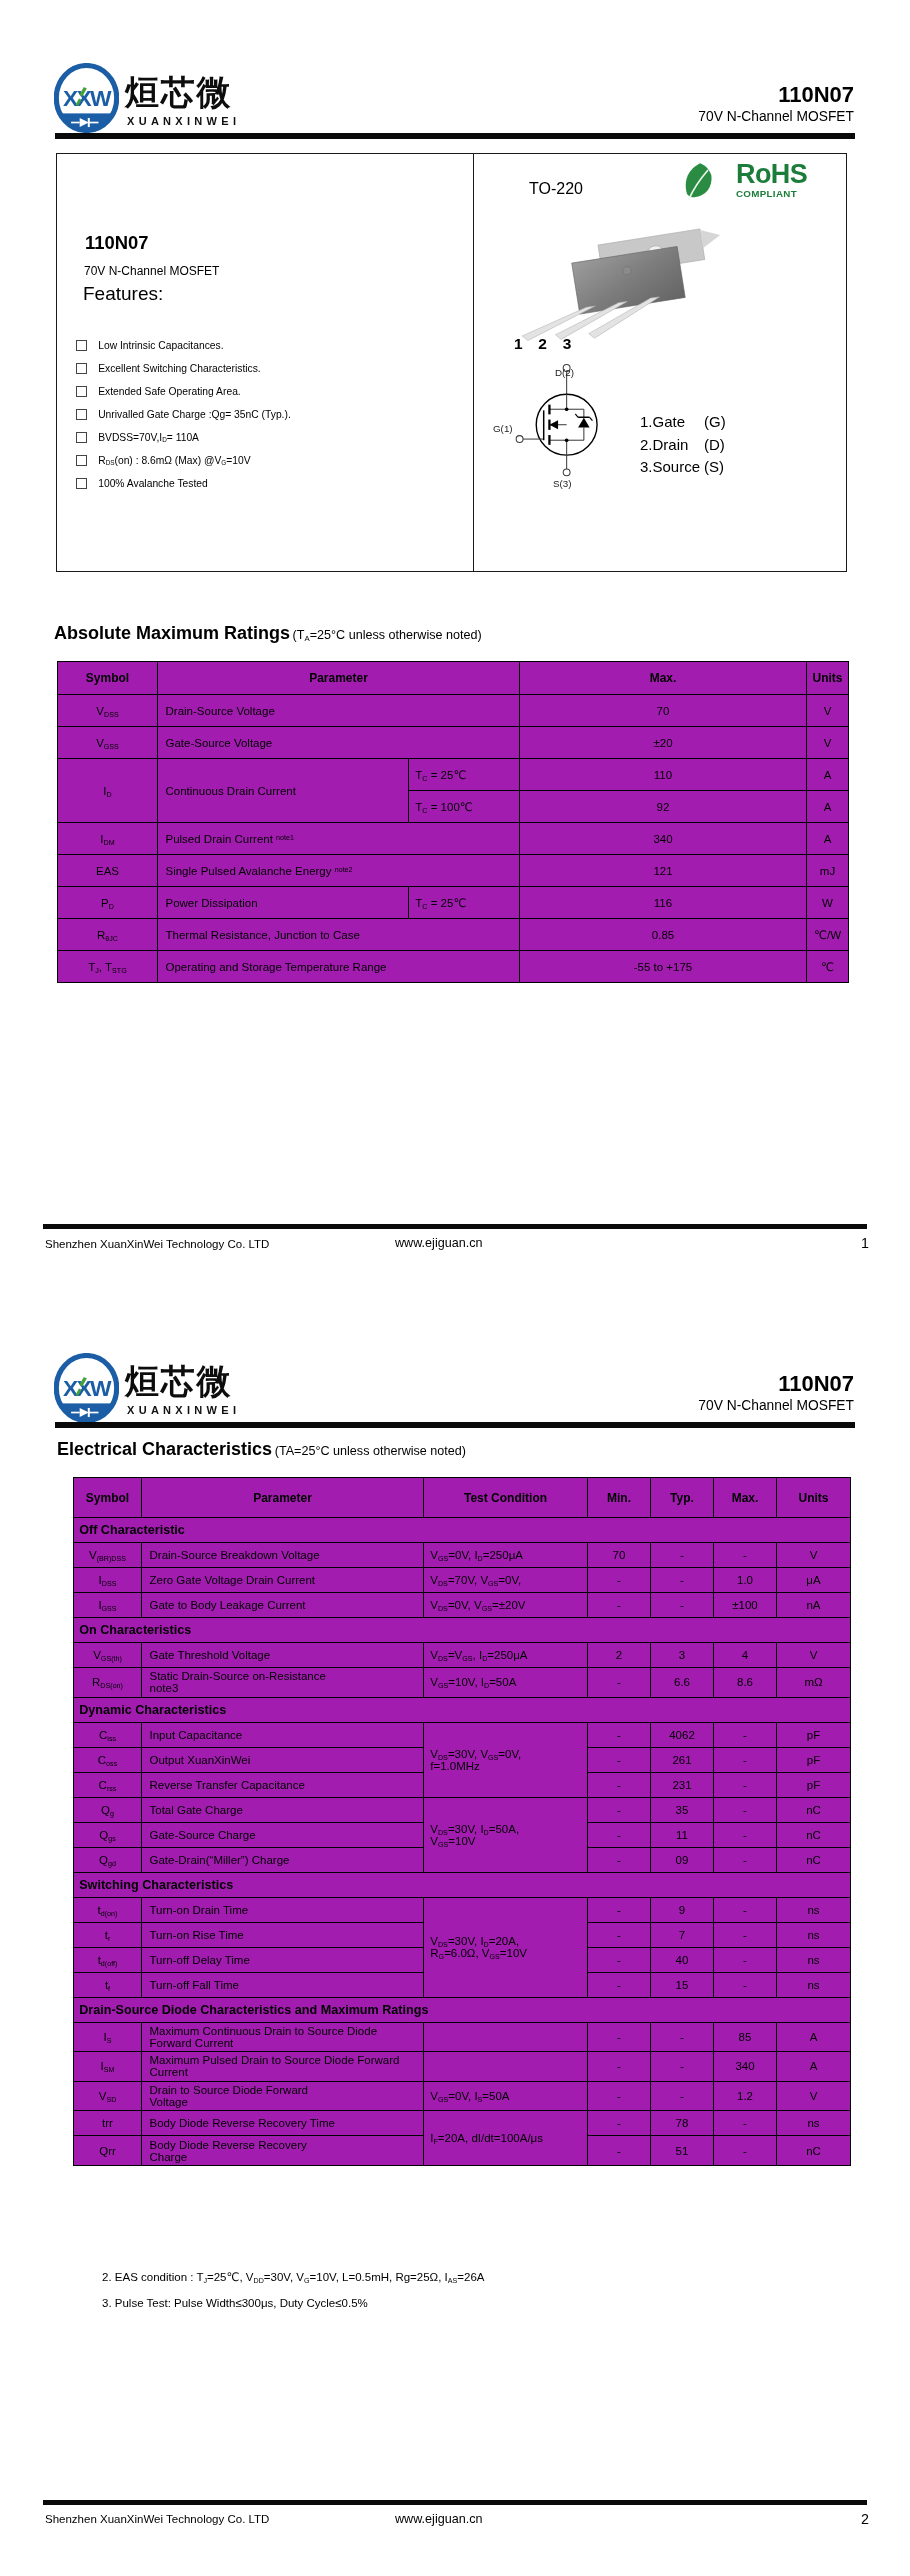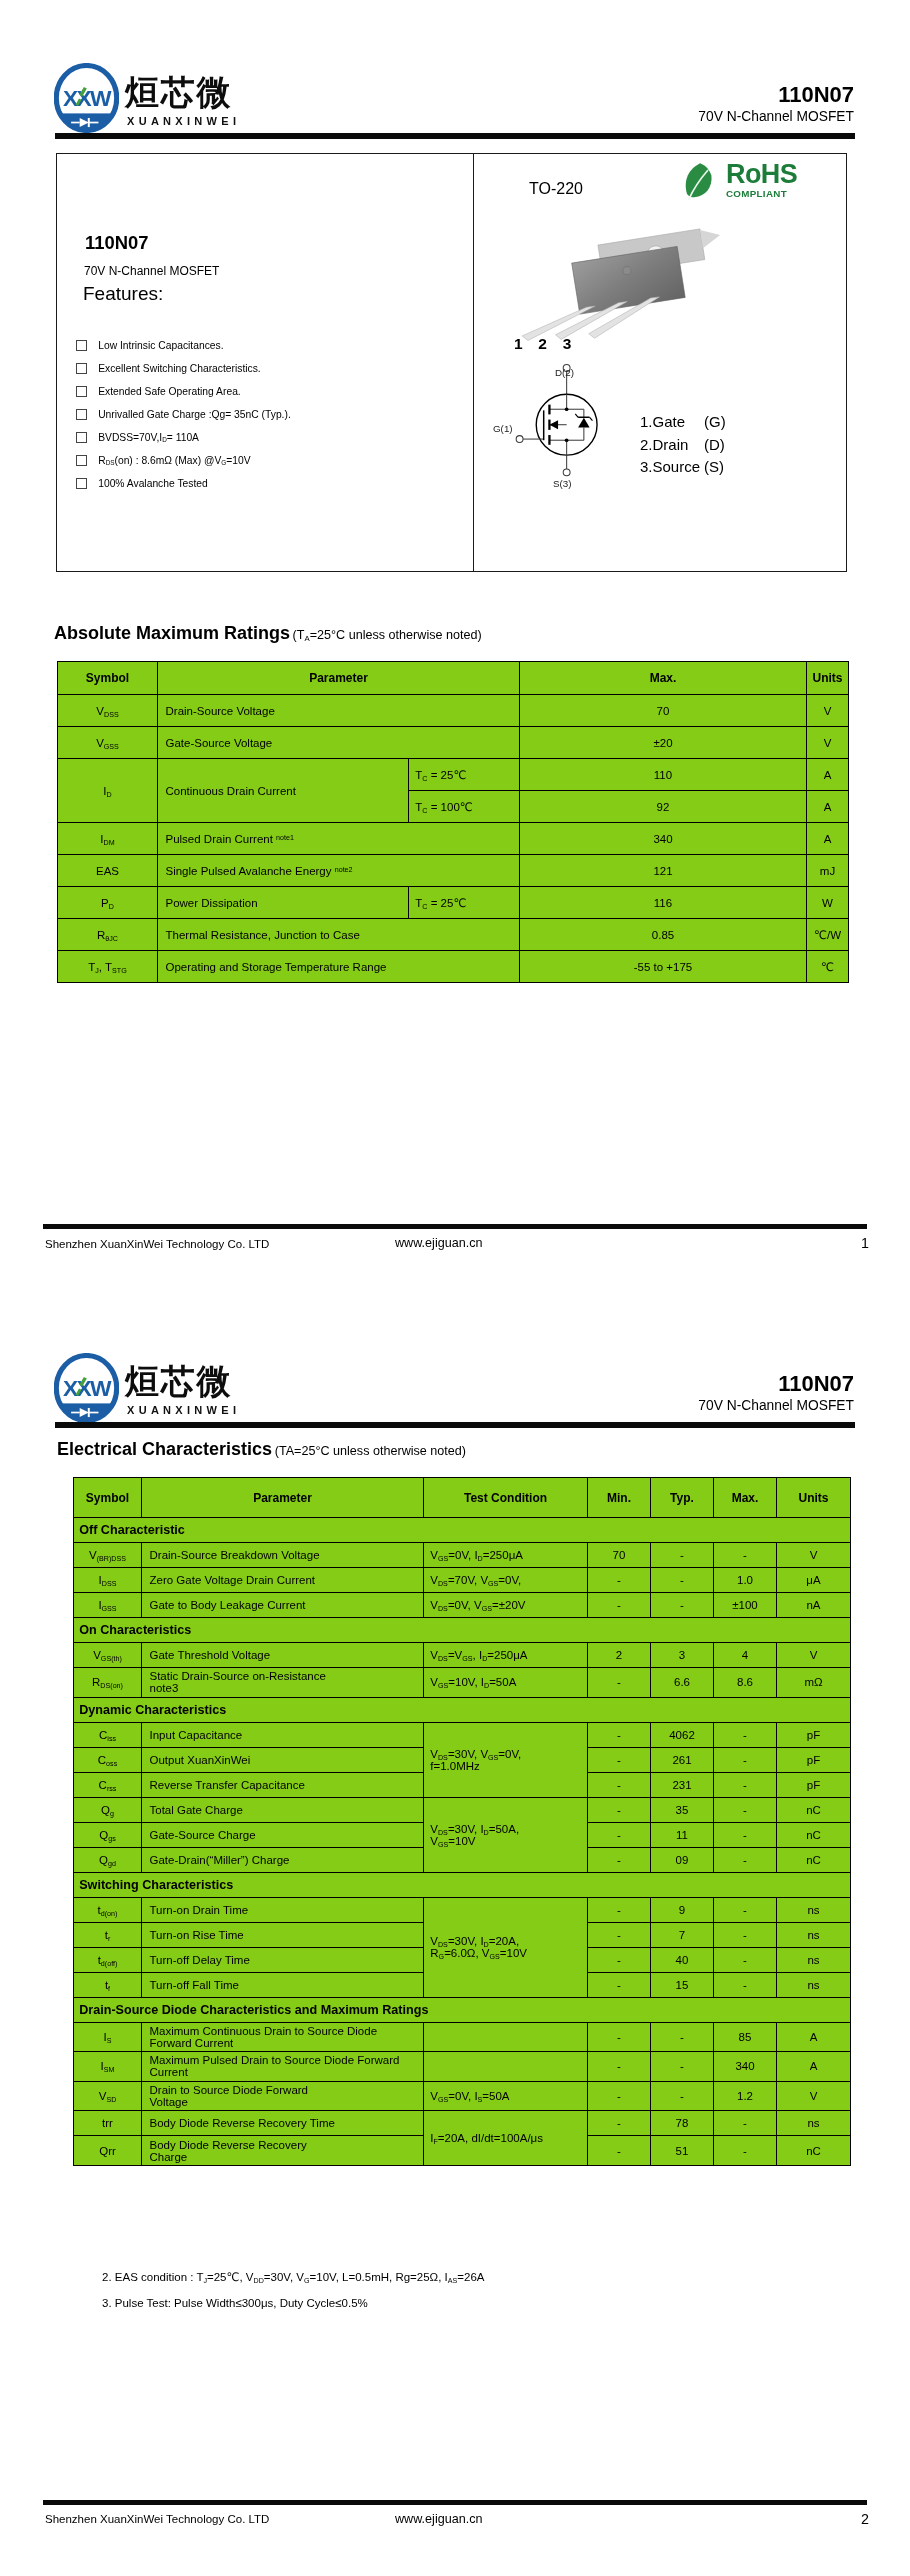--- a/index.html
+++ b/index.html
@@ -20,34 +20,34 @@
   
   .ovbox{border:1.1px solid #1a1a1a;}
   .ov-part{font-size:18.4px;font-weight:700;}
   .ov-family{font-size:12px;}
   .ov-feat-title{font-size:19px;}
   .feat{display:flex;align-items:center;height:23px;}
   .cb{width:9.2px;height:9.2px;border:0.9px solid #444;margin-right:11px;flex:0 0 auto;}
   .feat-t{font-size:10.3px;}
   .pkg-name{font-size:16px;}
   .rohs{display:flex;align-items:flex-start;}
-  .rohs-txt{margin-left:10px;color:#1c7c39;}
+  .rohs-txt{margin-left:20px;color:#1c7c39;}
   .rohs-t1{font-size:27px;font-weight:700;line-height:0.95;letter-spacing:-0.6px;}
   .rohs-t2{font-size:9.8px;font-weight:700;letter-spacing:0.3px;}
   .pin-nums{font-size:15.5px;font-weight:700;letter-spacing:5.7px;}
   .schlab{font-size:9.8px;color:#222;}
   .pinrow{height:22.4px;font-size:15px;display:flex;align-items:flex-end;}
   .pinrow .pl{display:inline-block;width:64px;}
 
   
   .sec-title{font-size:18px;font-weight:700;}
   .sec-note{font-size:12.6px;font-weight:400;}
 
   
-  table{border-collapse:collapse;table-layout:fixed;background:#84cc16;}
+  table{border-collapse:collapse;table-layout:fixed;background:#a21caf;}
   .dtable{border:1.7px solid #000;}
   .dtable th,.dtable td{border:1.1px solid #000;font-weight:400;overflow:hidden;}
   .dtable th{font-size:12px;font-weight:700;text-align:center;}
   .dtable thead tr{height:36px;}
   .dtable thead th{border-bottom:1.7px solid #000;}
   td.sym{text-align:center;font-size:11.5px;padding:2.3px 1.1px;}
   td.param{text-align:left;font-size:11.5px;padding:2.3px 2.3px 2.3px 7.5px;}
   td.cond{text-align:left;font-size:11.5px;padding:2.3px 2.3px 2.3px 6.3px;}
   td.val{text-align:center;font-size:11.5px;padding:2.3px 1.1px;}
   #abs-table tbody tr{height:32px;}

